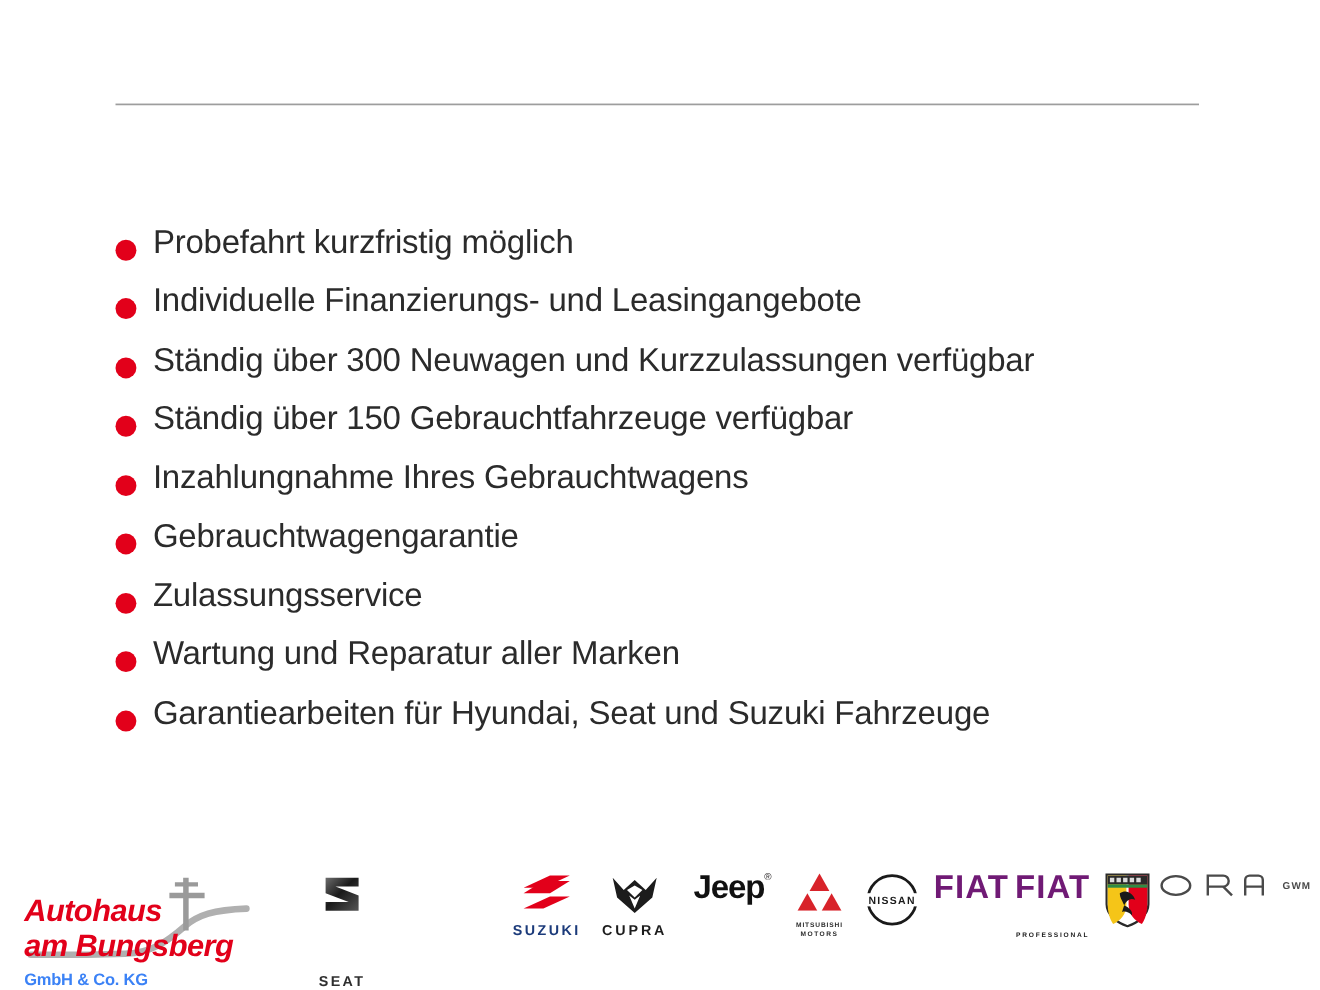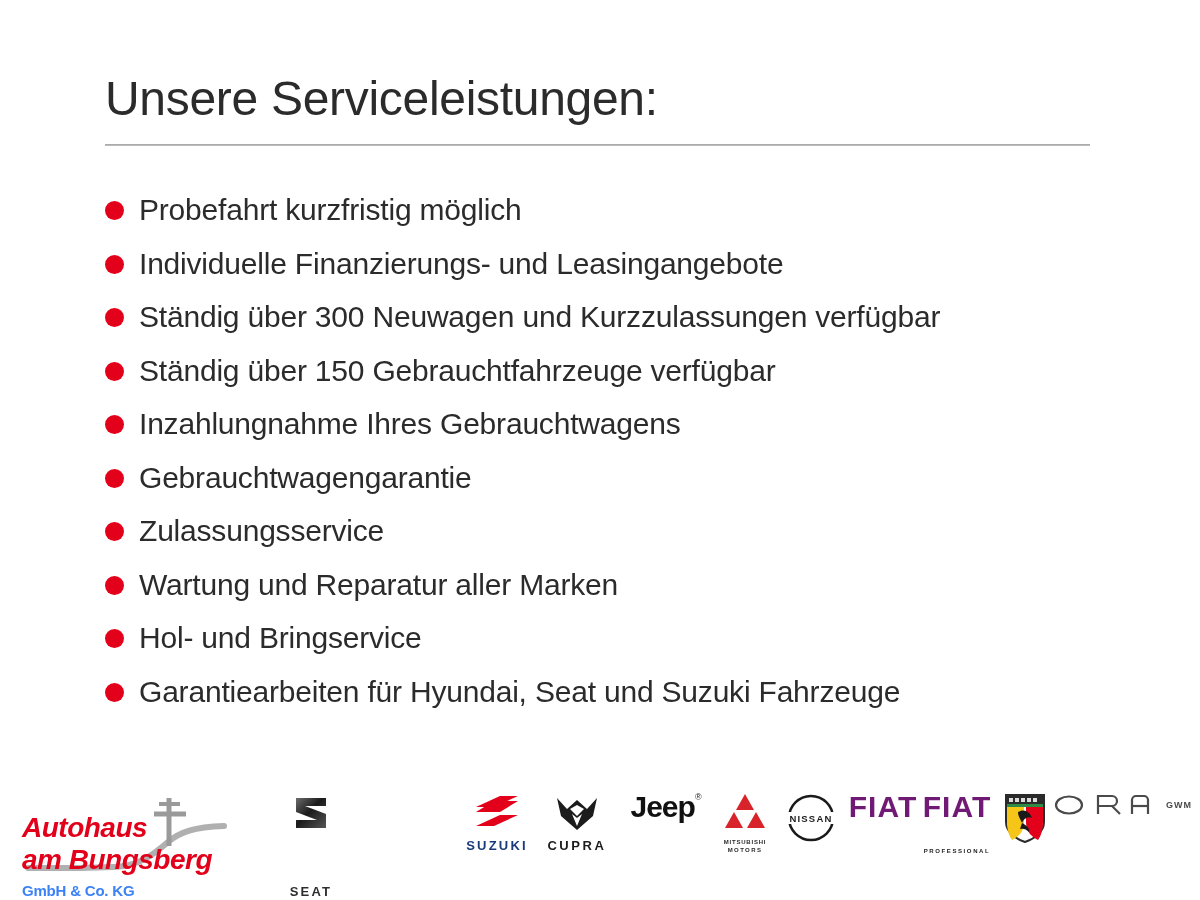--- a/index.html
+++ b/index.html
@@ -51,21 +51,21 @@
     position: absolute;
     left: 105px;
     top: 183px;
     width: 1020px;
     list-style: none;
     margin: 0;
     padding: 0;
   }
   .service-item {
     display: flex;
-    align-items: center;
+    align-items: flex-end;
     height: 53.5px;
     white-space: nowrap;
   }
   .bullet-dot {
     width: 19px;
     height: 19px;
     border-radius: 50%;
     background: #e2001a;
     flex: 0 0 19px;
     margin-right: 15px;
@@ -216,21 +216,20 @@
     color: #4a4a4a;
     letter-spacing: 1px;
   }
 </style>
 </head>
 <body>
 
 <div class="slide">
 
   <div class="title-block">
-    <div class="slide-title">Unsere Serviceleistungen:</div>
     <div class="title-rule"></div>
   </div>
 
   <ul class="service-list">
     <li class="service-item">
       <span class="bullet-dot"></span>
       <span class="service-text">Probefahrt kurzfristig möglich</span>
     </li>
     <li class="service-item">
       <span class="bullet-dot"></span>
@@ -252,24 +251,20 @@
       <span class="bullet-dot"></span>
       <span class="service-text">Gebrauchtwagengarantie</span>
     </li>
     <li class="service-item">
       <span class="bullet-dot"></span>
       <span class="service-text">Zulassungsservice</span>
     </li>
     <li class="service-item">
       <span class="bullet-dot"></span>
       <span class="service-text">Wartung und Reparatur aller Marken</span>
-    </li>
-    <li class="service-item">
-      <span class="bullet-dot"></span>
-      <span class="service-text">Hol- und Bringservice</span>
     </li>
     <li class="service-item">
       <span class="bullet-dot"></span>
       <span class="service-text">Garantiearbeiten für Hyundai, Seat und Suzuki Fahrzeuge</span>
     </li>
   </ul>
 
   <div class="footer">
 
     <div class="dealer-logo">

